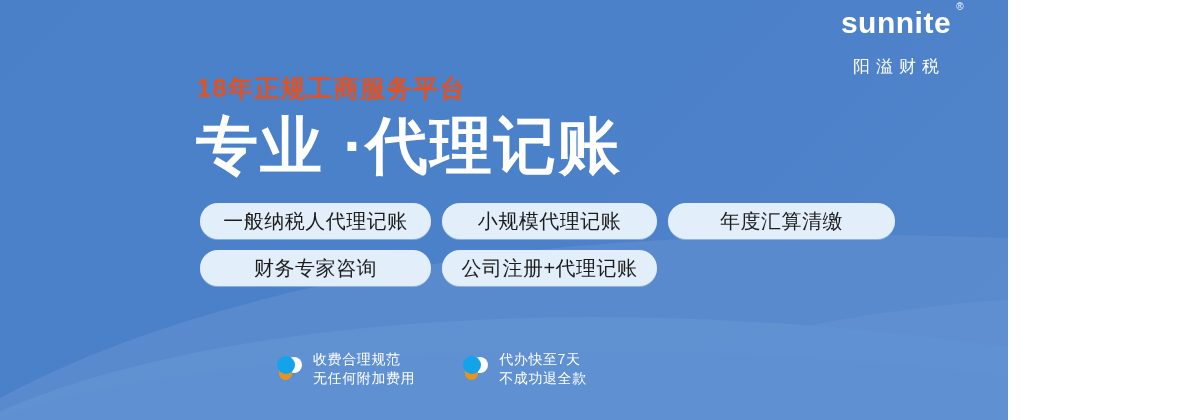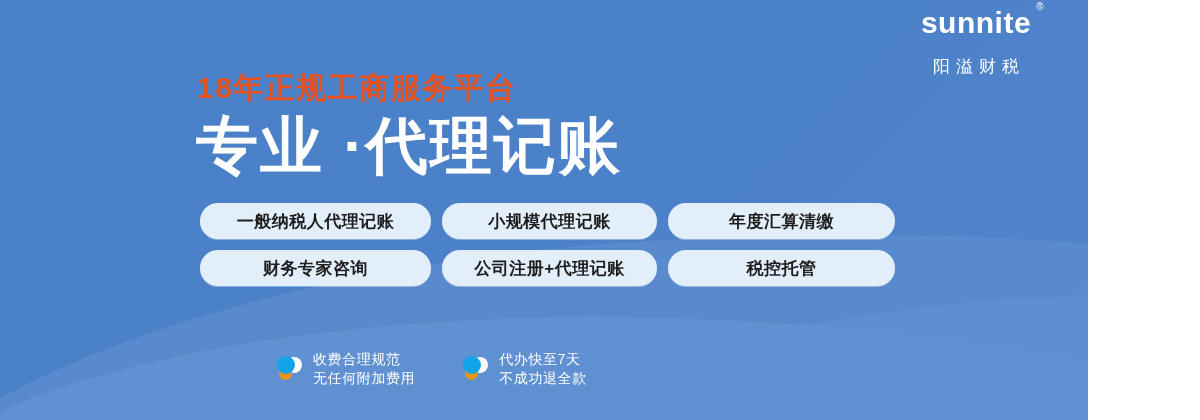--- a/index.html
+++ b/index.html
@@ -2,25 +2,26 @@
 <html><head>
 <meta charset="utf-8">
 <style>
   html, body {
     margin: 0;
     padding: 0;
     background: #ffffff;
   }
   .banner {
     position: relative;
-    width: 1088px;
+    width: 996px;
     height: 420px;
     overflow: hidden;
     background: linear-gradient(135deg, #4a80c7 0%, #4b81c9 45%, #5184cb 100%);
     font-family: "Liberation Sans", "DejaVu Sans", sans-serif;
+    padding-left: 12px;
     -webkit-font-smoothing: antialiased;
   }
 
   
   .wave {
     position: absolute;
     pointer-events: none;
   }
   .wave-a {
     left: -180px;
@@ -97,21 +98,21 @@
     line-height: 20px;
     color: #ffffff;
     font-weight: 400;
   }
 
   
   .kicker {
     position: absolute;
     left: 197px;
     top: 73px;
-    font-size: 30px;
+    font-size: 25px;
     font-weight: 700;
     letter-spacing: 1.5px;
     line-height: 30px;
     color: #e4511e;
     white-space: nowrap;
   }
   .headline {
     position: absolute;
     left: 196px;
     top: 110px;
@@ -134,22 +135,22 @@
     grid-auto-rows: 36px;
     column-gap: 11px;
     row-gap: 11px;
   }
   .pill {
     background: #e3eefb;
     border-radius: 18px;
     display: flex;
     align-items: center;
     justify-content: center;
-    font-size: 17px;
-    font-weight: 700;
+    font-size: 20px;
+    font-weight: 400;
     color: #1c1c1c;
     letter-spacing: .5px;
     white-space: nowrap;
     box-shadow: 0 1px 0 rgba(255,255,255,.35);
   }
 
   
   .features {
     position: absolute;
     left: 276px;
@@ -225,21 +226,20 @@
 
   <div class="kicker">18年正规工商服务平台</div>
   <div class="headline">专业 ·代理记账</div>
 
   <div class="pills">
     <div class="pill">一般纳税人代理记账</div>
     <div class="pill">小规模代理记账</div>
     <div class="pill">年度汇算清缴</div>
     <div class="pill">财务专家咨询</div>
     <div class="pill">公司注册+代理记账</div>
-    <div class="pill">税控托管</div>
   </div>
 
   <div class="features">
 
     <div class="feature">
       <span class="feat-icon">
         <span class="moon"></span>
         <span class="drop"></span>
         <span class="dot"></span>
       </span>

